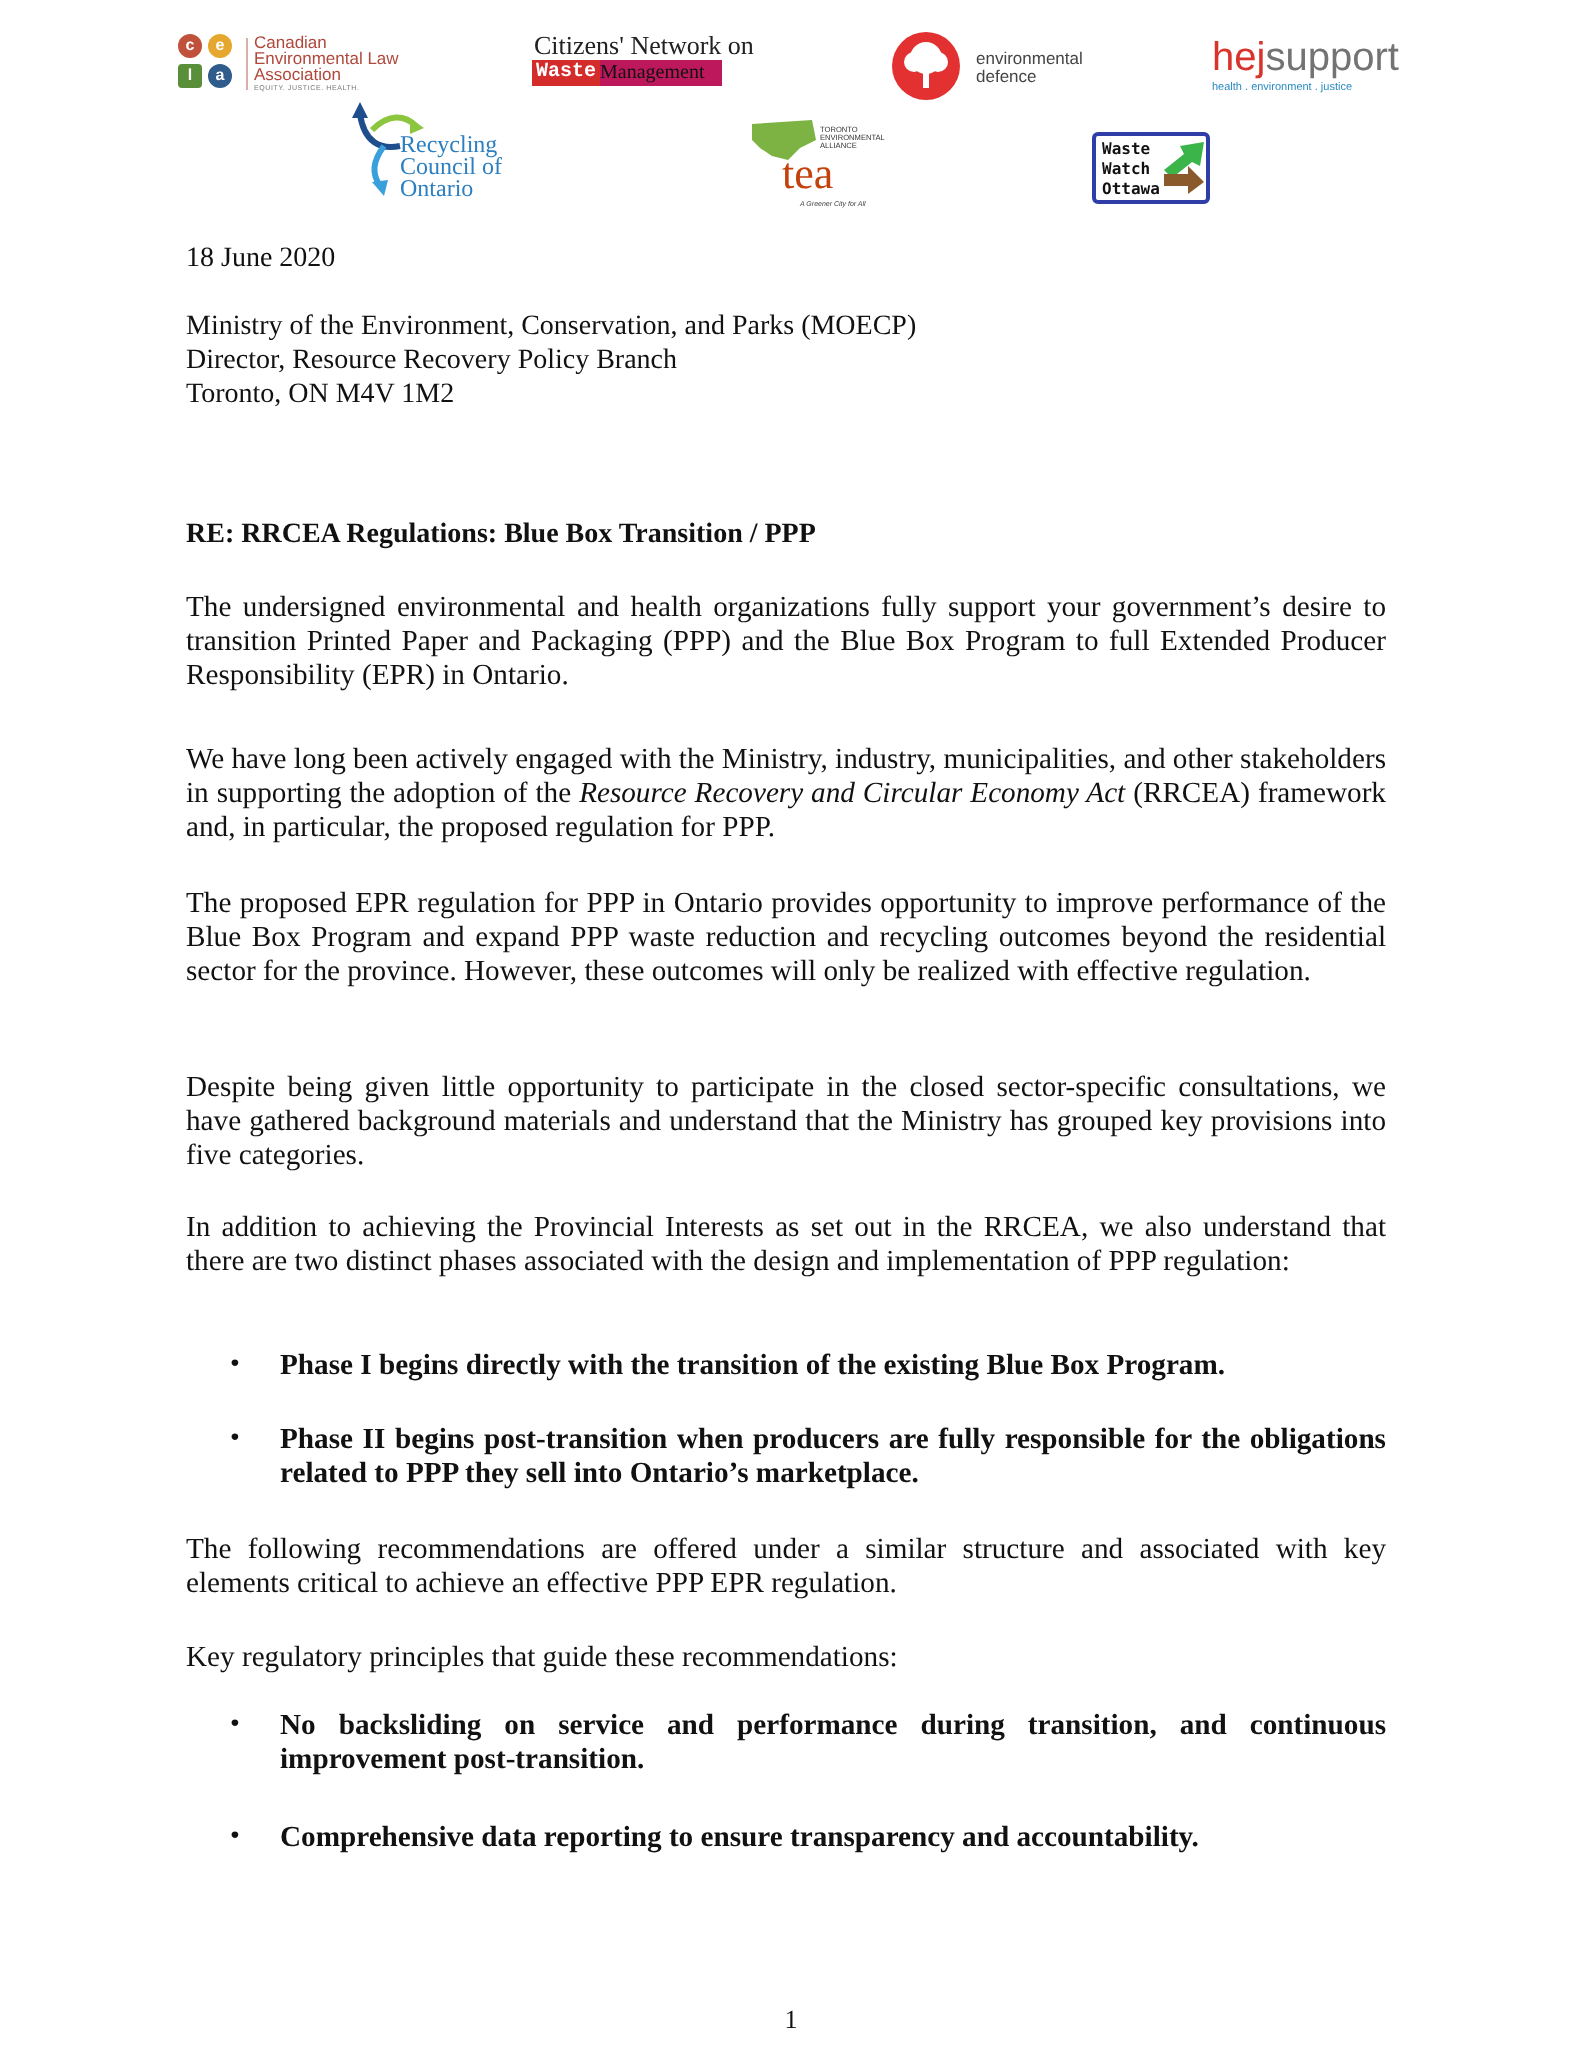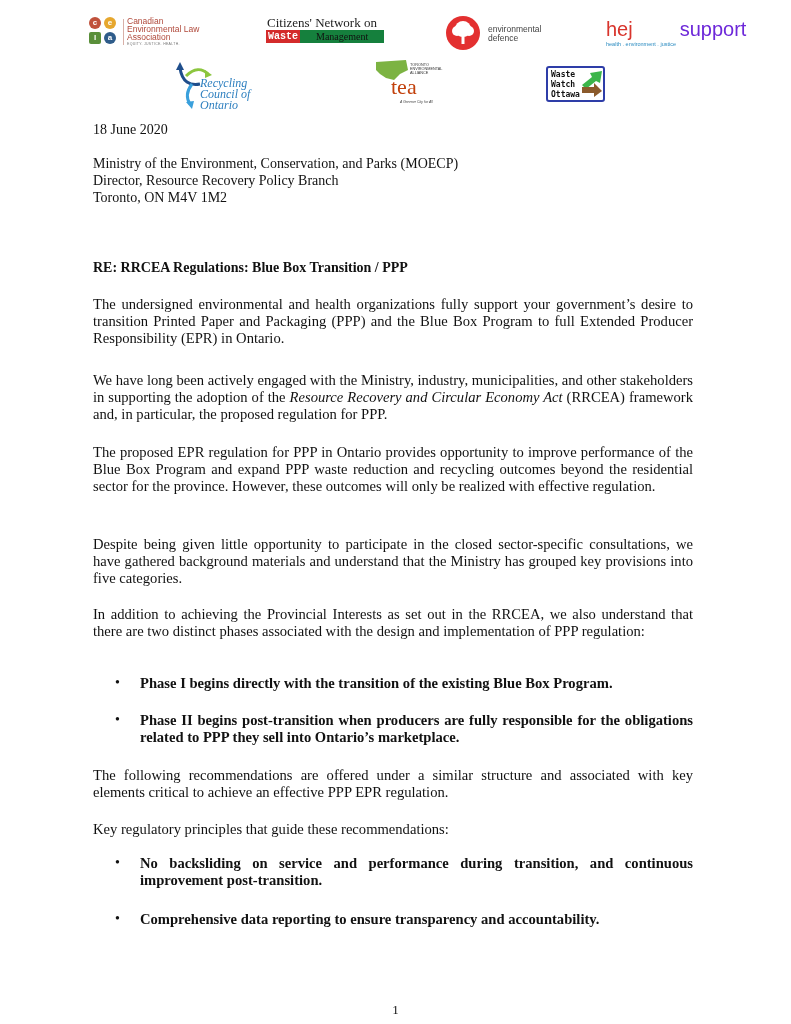--- a/index.html
+++ b/index.html
@@ -20,38 +20,38 @@
   .cela .tag { position: absolute; left: 38px; top: 25px; font-family: "Liberation Sans", sans-serif;
                font-size: 3.5px; color: #777; letter-spacing: 0.3px; white-space: nowrap; }
 
   
   .cnwm { left: 266px; top: 17px; width: 95px; height: 28px; }
   .cnwm .top { font-family: "Liberation Serif", serif; font-size: 13px; color: #222; line-height: 12px;
                white-space: nowrap; padding-left: 1px; }
   .cnwm .bot { display: flex; height: 13px; margin-top: 1px; }
   .cnwm .w { background: #d42b2b; color: #fff; font-family: "Liberation Mono", monospace;
              font-size: 10px; font-weight: bold; line-height: 13px; padding: 0 2px; }
-  .cnwm .m { background: #15803d; color: #111; font-family: "Liberation Serif", serif;
-             font-size: 10px; line-height: 13px; padding: 0 16px; flex: 1; }
+  .cnwm .m { background: #be185d; color: #111; font-family: "Liberation Serif", serif;
+             font-size: 10px; line-height: 13px; padding: 0 0; flex: 1; }
 
   
   .ed { left: 446px; top: 16px; width: 110px; height: 36px; }
   .ed .circle { position: absolute; left: 0; top: 0; width: 34px; height: 34px; border-radius: 50%; background: #e33030; }
   .ed .txt { position: absolute; left: 42px; top: 9px; font-family: "Liberation Sans", sans-serif;
              font-size: 8.5px; line-height: 9px; color: #444; }
 
   
   .hej { left: 606px; top: 18px; width: 95px; height: 34px; }
   .hej .big { font-family: "Liberation Sans", sans-serif; font-size: 20px; line-height: 22px; white-space: nowrap; }
   .hej .h { color: #d8342c; }
-  .hej .s { color: #6d28d9; padding-left: 47px; }
+  .hej .s { color: #737373; }
   .hej .small { font-family: "Liberation Sans", sans-serif; font-size: 5.5px; color: #2a8bc0; white-space: nowrap; margin-top: 1px; }
 
   
-  .rco { left: 172px; top: 62px; width: 90px; height: 52px; font-style: italic; }
+  .rco { left: 172px; top: 51px; width: 90px; height: 52px; }
   .rco .txt { position: absolute; left: 28px; top: 16px; font-family: "Liberation Serif", serif;
               font-size: 12px; line-height: 11px; color: #2d7fbf; white-space: nowrap; }
 
   
   .tea { left: 376px; top: 60px; width: 80px; height: 46px; }
   .tea .small { position: absolute; left: 34px; top: 3px; font-family: "Liberation Sans", sans-serif;
                 font-size: 3.8px; line-height: 4px; color: #333; }
   .tea .big { position: absolute; left: 15px; top: 16px; font-family: "Liberation Serif", serif;
               font-size: 22px; color: #c2410c; line-height: 22px; }
   .tea .tag { position: absolute; left: 24px; top: 40px; font-family: "Liberation Sans", sans-serif;

